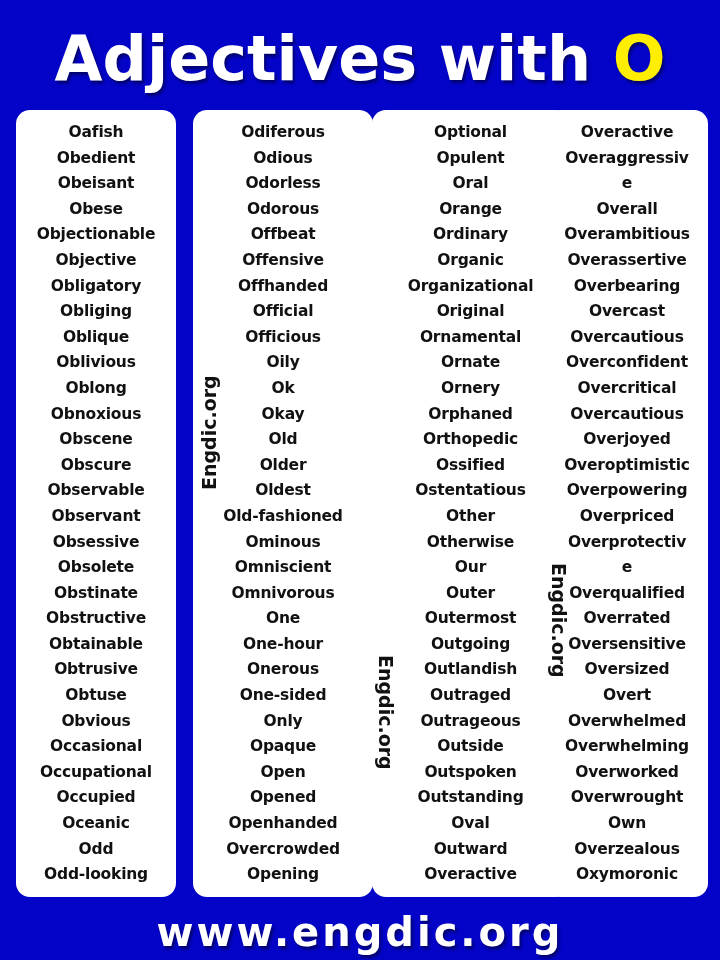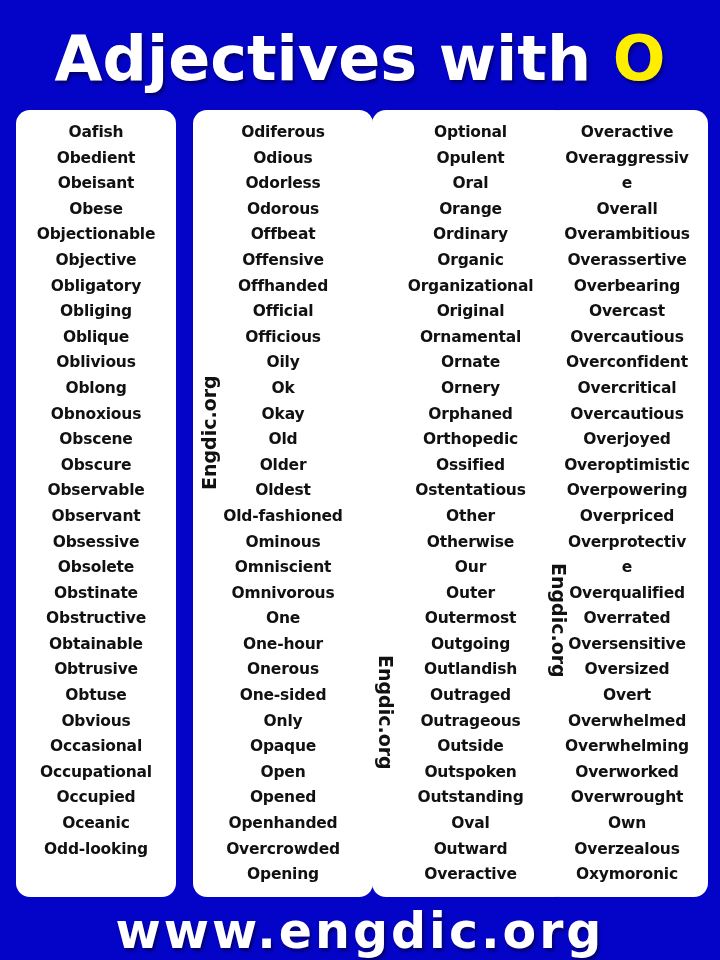--- a/index.html
+++ b/index.html
@@ -62,21 +62,21 @@
       transform-origin: 0 0;
     }
     .wm-up { transform: rotate(-90deg); }
     .wm-down { transform: rotate(90deg); }
     .footer {
       position: absolute;
       left: 0; top: 906px; width: 720px;
       text-align: center;
       font-family: "DejaVu Sans", sans-serif;
       font-weight: bold;
-      font-size: 49px;
+      font-size: 40px;
       line-height: 52px;
       letter-spacing: 3px;
       color: #ffffff;
       text-shadow: 2px 3px 3px rgba(0,0,0,0.45);
     }
   </style>
 </head>
 <body>
 
 <div class="title">
@@ -107,20 +107,21 @@
       <li>Obstinate</li>
       <li>Obstructive</li>
       <li>Obtainable</li>
       <li>Obtrusive</li>
       <li>Obtuse</li>
       <li>Obvious</li>
       <li>Occasional</li>
       <li>Occupational</li>
       <li>Occupied</li>
       <li>Oceanic</li>
+      <li>Odd</li>
       <li>Odd-looking</li>
     </ul>
 </div>
 
 <div class="card" id="col2">
   <ul>
       <li>Odiferous</li>
       <li>Odious</li>
       <li>Odorless</li>
       <li>Odorous</li>

